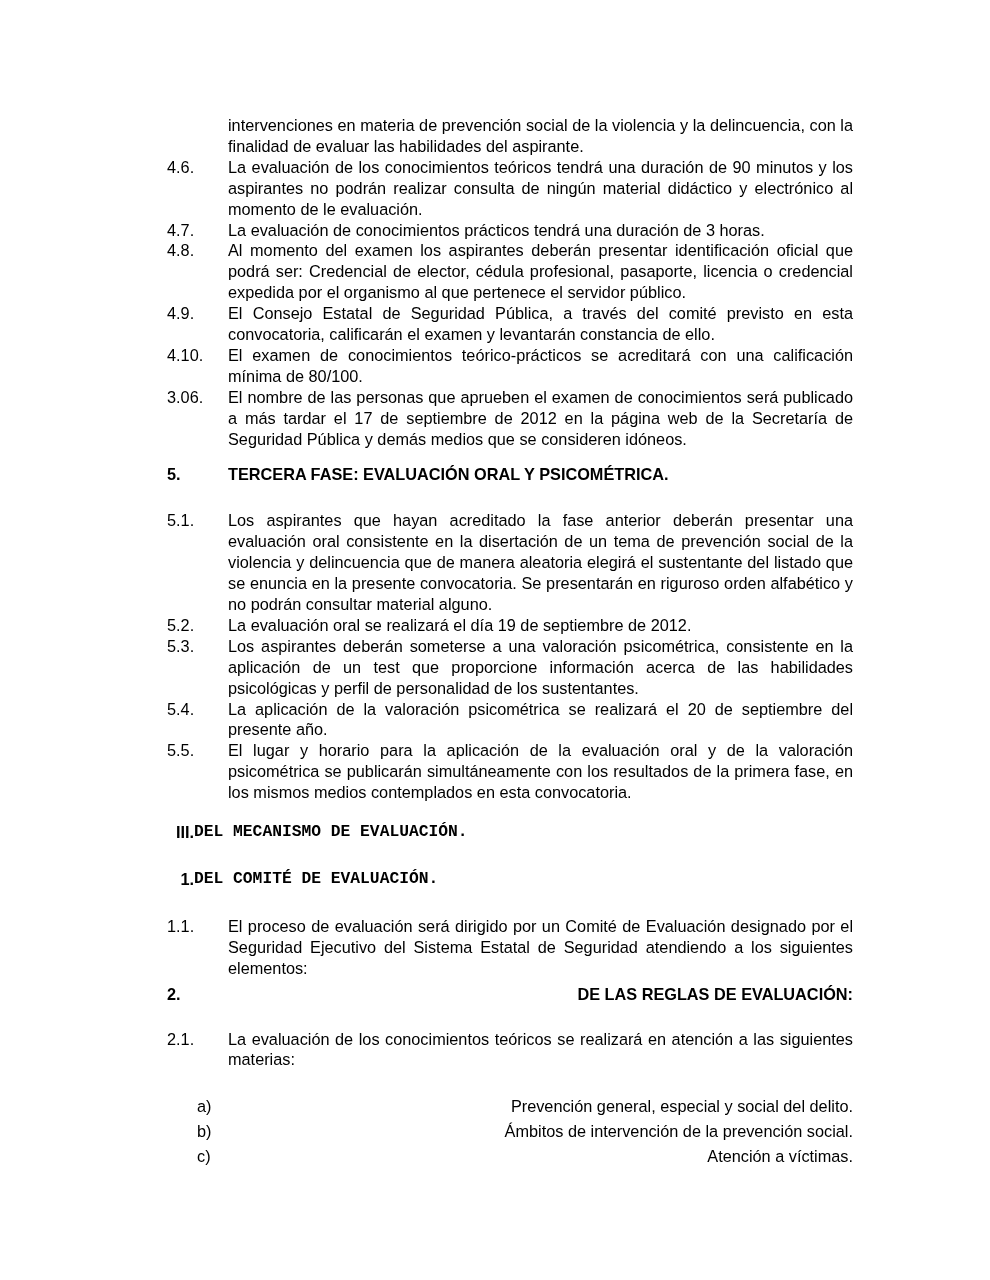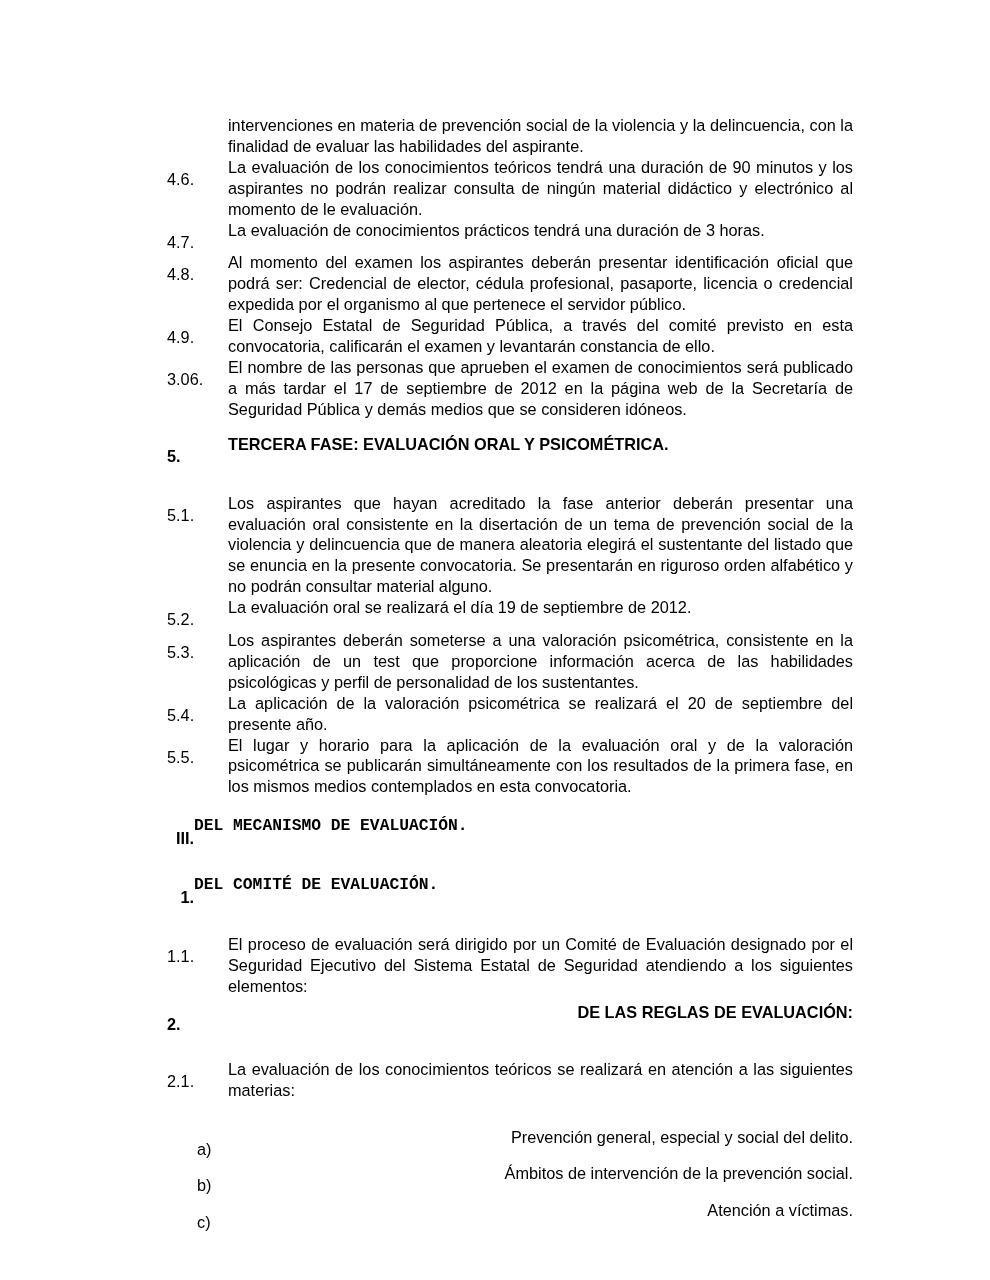--- a/index.html
+++ b/index.html
@@ -14,21 +14,21 @@
     line-height: 20.9px;
     color: #000000;
   }
   .content {
     position: absolute;
     left: 167px;
     top: 115px;
     width: 686px;
   }
   .row { display: flex; }
-  .row .label { flex: 0 0 61px; margin-top: 12px; }
+  .row .label { flex: 0 0 61px; }
   .row .text { flex: 1 1 auto; text-align: justify; }
   .row.continuation { margin-left: 61px; }
   .row.continuation .text { text-align: justify; }
   .row.heading { font-weight: bold; margin: 14px 0 26px 0; }
   .row.heading .text { text-align: left; }
   .row.heading2 { font-weight: bold; margin: 19px 0 26px 0; }
   .row.heading2 .label { flex: 0 0 27px; text-align: right; }
   .row.heading2 .text { text-align: left; font-family: Liberation Mono, monospace; }
   .row.heading2-tight { font-weight: bold; margin: 5px 0 24px 0; }
   .row.heading2-tight .label { flex: 0 0 32px; }
@@ -54,20 +54,24 @@
         <span class="label">4.7.</span>
         <span class="text">La evaluación de conocimientos prácticos tendrá una duración de 3 horas.</span>
       </div>
       <div class="row item">
         <span class="label">4.8.</span>
         <span class="text">Al momento del examen los aspirantes deberán presentar identificación oficial que podrá ser: Credencial de elector, cédula profesional, pasaporte, licencia o credencial expedida por el organismo al que pertenece el servidor público.</span>
       </div>
       <div class="row item">
         <span class="label">4.9.</span>
         <span class="text">El Consejo Estatal de Seguridad Pública, a través del comité previsto en esta convocatoria, calificarán el examen y levantarán constancia de ello.</span>
+      </div>
+      <div class="row item">
+        <span class="label">4.10.</span>
+        <span class="text">El examen de conocimientos teórico-prácticos se acreditará con una calificación mínima de 80/100.</span>
       </div>
       <div class="row item">
         <span class="label">3.06.</span>
         <span class="text">El nombre de las personas que aprueben el examen de conocimientos será publicado a más tardar el 17 de septiembre de 2012 en la página web de la Secretaría de Seguridad Pública y demás medios que se consideren idóneos.</span>
       </div>
       <div class="row heading">
         <span class="label">5.</span>
         <span class="text">TERCERA FASE: EVALUACIÓN ORAL Y PSICOMÉTRICA.</span>
       </div>
       <div class="row item">

